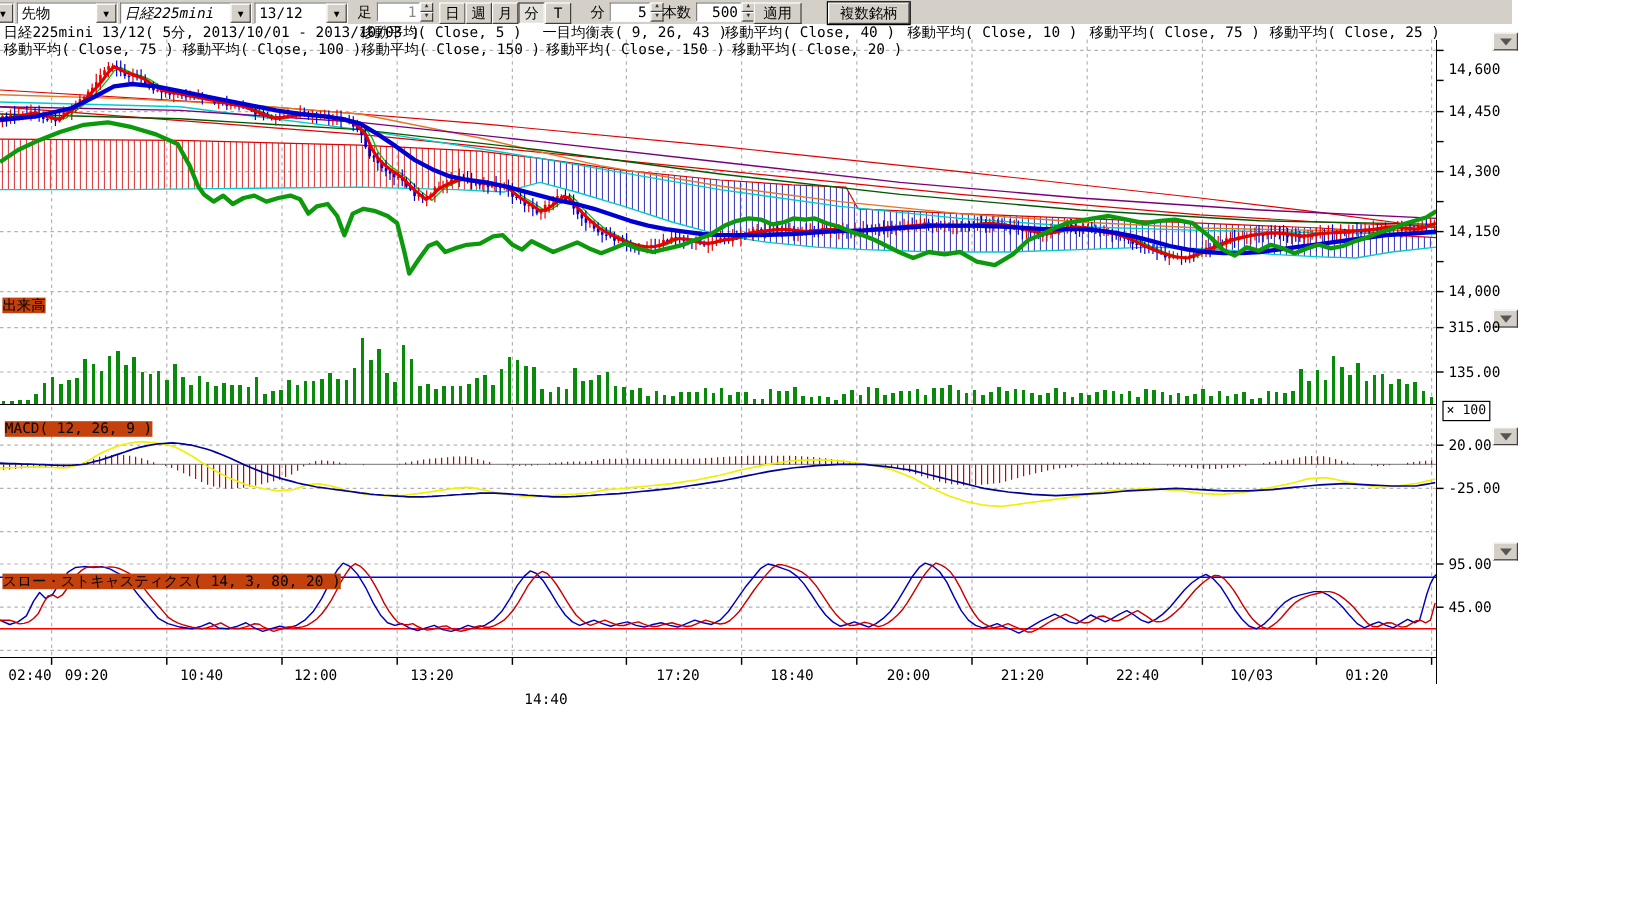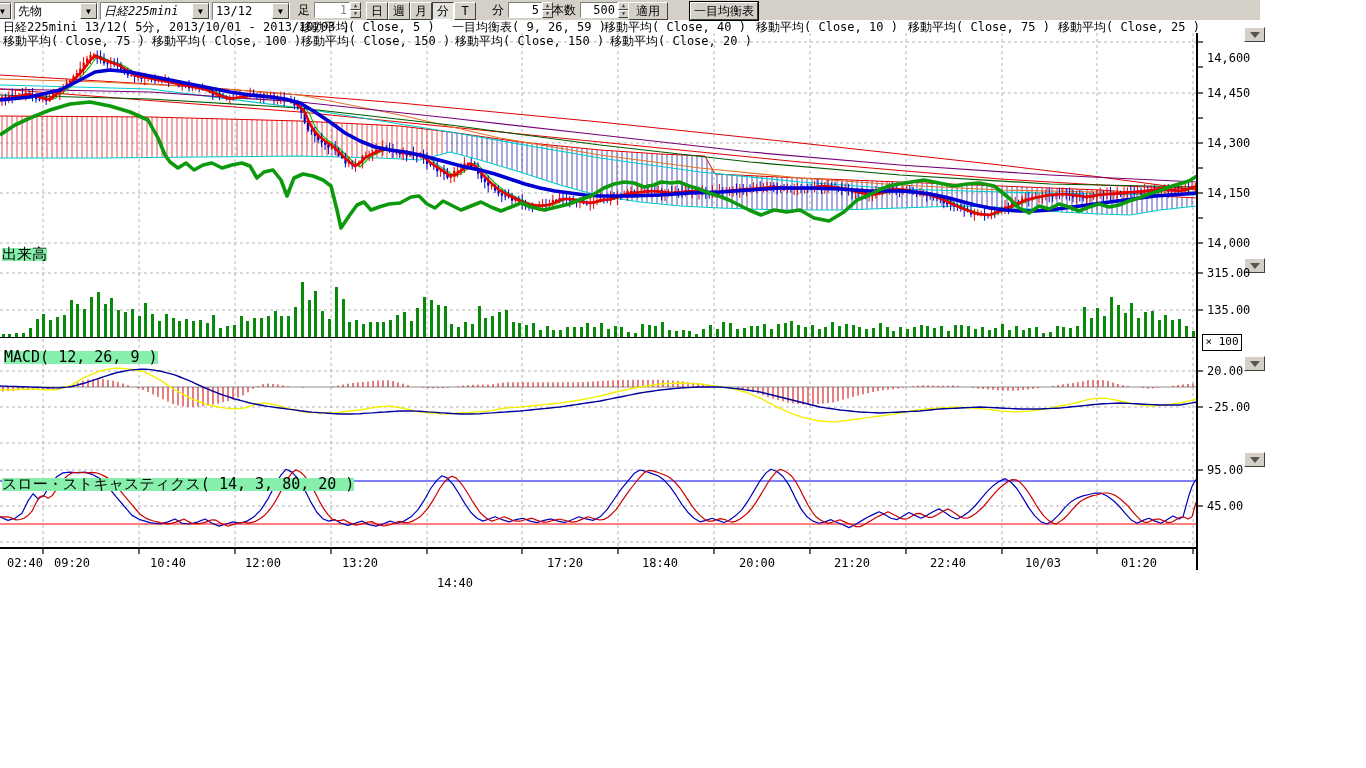--- a/index.html
+++ b/index.html
@@ -21,21 +21,21 @@
   .spin{position:absolute;top:2px;height:16px;display:flex;}
   .spin .sfield{background:#fff;border:1px solid;border-color:#808080 #fff #fff #808080;
         text-align:right;padding:0 2px;font-size:12px;line-height:14px;}
   .spin .sbtns{width:11px;display:flex;flex-direction:column;}
   .spin .sbtns div{flex:1;background:#d4d0c8;border:1px solid;border-color:#fff #404040 #404040 #fff;
         font-size:5px;line-height:5px;text-align:center;color:#333;}
   .outer{outline:1px solid #000;}
   
   .hline{position:absolute;white-space:nowrap;font-size:12px;line-height:13px;}
   .axlab{position:absolute;white-space:nowrap;font-size:12px;line-height:12px;}
-  .plabel{position:absolute;white-space:nowrap;font-size:15px;line-height:13px;background:#86efac;}
+  .plabel{position:absolute;white-space:nowrap;font-size:12px;line-height:13px;background:#c2410c;}
   .ddbtn{position:absolute;width:19px;height:13px;background:#d4d0c8;border:1px solid;
          border-color:#fff #404040 #404040 #fff;display:flex;align-items:center;justify-content:center;}
   .ddbtn .tri{width:0;height:0;border-left:5px solid transparent;border-right:5px solid transparent;
          border-top:6px solid #555;}
   #mult-box{position:absolute;border:1px solid #000;background:#fff;font-size:11px;line-height:13px;
          text-align:center;}
   .panel-hit{position:absolute;}
 </style>
 </head>
 <body>
@@ -82,21 +82,21 @@
     </div>
     <span class="tlabel" style="left:552px;">本数</span>
     <div class="spin" style="left:580px;">
       <div class="sfield" style="width:32px;">500</div>
       <div class="sbtns">
           <div>▲</div>
           <div>▼</div>
         </div>
     </div>
     <div class="wbtn" style="left:628px;width:38px;">適用</div>
-    <div class="wbtn outer" style="left:690px;width:66px;">一目均衡表</div>
+    <div class="wbtn outer" style="left:690px;width:66px;">複数銘柄</div>
   </div>
 
   <svg id="chart-svg" width="1366" height="768" style="position:absolute;left:0;top:0;">
       <line x1="43" y1="33" x2="43" y2="548" stroke="#b4b4b4" stroke-width="1" stroke-dasharray="3 3"></line>
       <line x1="139" y1="33" x2="139" y2="548" stroke="#b4b4b4" stroke-width="1" stroke-dasharray="3 3"></line>
       <line x1="235" y1="33" x2="235" y2="548" stroke="#b4b4b4" stroke-width="1" stroke-dasharray="3 3"></line>
       <line x1="331" y1="33" x2="331" y2="548" stroke="#b4b4b4" stroke-width="1" stroke-dasharray="3 3"></line>
       <line x1="427" y1="33" x2="427" y2="548" stroke="#b4b4b4" stroke-width="1" stroke-dasharray="3 3"></line>
       <line x1="522" y1="33" x2="522" y2="548" stroke="#b4b4b4" stroke-width="1" stroke-dasharray="3 3"></line>
       <line x1="618" y1="33" x2="618" y2="548" stroke="#b4b4b4" stroke-width="1" stroke-dasharray="3 3"></line>
@@ -1506,21 +1506,21 @@
     </svg>
 
   <div class="panel-hit" style="left:0;top:33px;width:1197px;height:214px;"></div>
   <div class="panel-hit" style="left:0;top:252px;width:1197px;height:86px;"></div>
   <div class="panel-hit" style="left:0;top:352px;width:1197px;height:93px;"></div>
   <div class="panel-hit" style="left:0;top:458px;width:1197px;height:90px;"></div>
 
   <div id="hdr1">
       <div class="hline" style="left: 3px; top: 21px;">日経225mini 13/12( 5分, 2013/10/01 - 2013/10/03 )</div>
       <div class="hline" style="left: 300px; top: 21px;">移動平均( Close, 5 )</div>
-      <div class="hline" style="left: 452px; top: 21px;">一目均衡表( 9, 26, 59 )</div>
+      <div class="hline" style="left: 452px; top: 21px;">一目均衡表( 9, 26, 43 )</div>
       <div class="hline" style="left: 604px; top: 21px;">移動平均( Close, 40 )</div>
       <div class="hline" style="left: 756px; top: 21px;">移動平均( Close, 10 )</div>
       <div class="hline" style="left: 908px; top: 21px;">移動平均( Close, 75 )</div>
       <div class="hline" style="left: 1058px; top: 21px;">移動平均( Close, 25 )</div>
     </div>
   <div id="hdr2">
       <div class="hline" style="left: 3px; top: 35px;">移動平均( Close, 75 )</div>
       <div class="hline" style="left: 152px; top: 35px;">移動平均( Close, 100 )</div>
       <div class="hline" style="left: 301px; top: 35px;">移動平均( Close, 150 )</div>
       <div class="hline" style="left: 455px; top: 35px;">移動平均( Close, 150 )</div>

